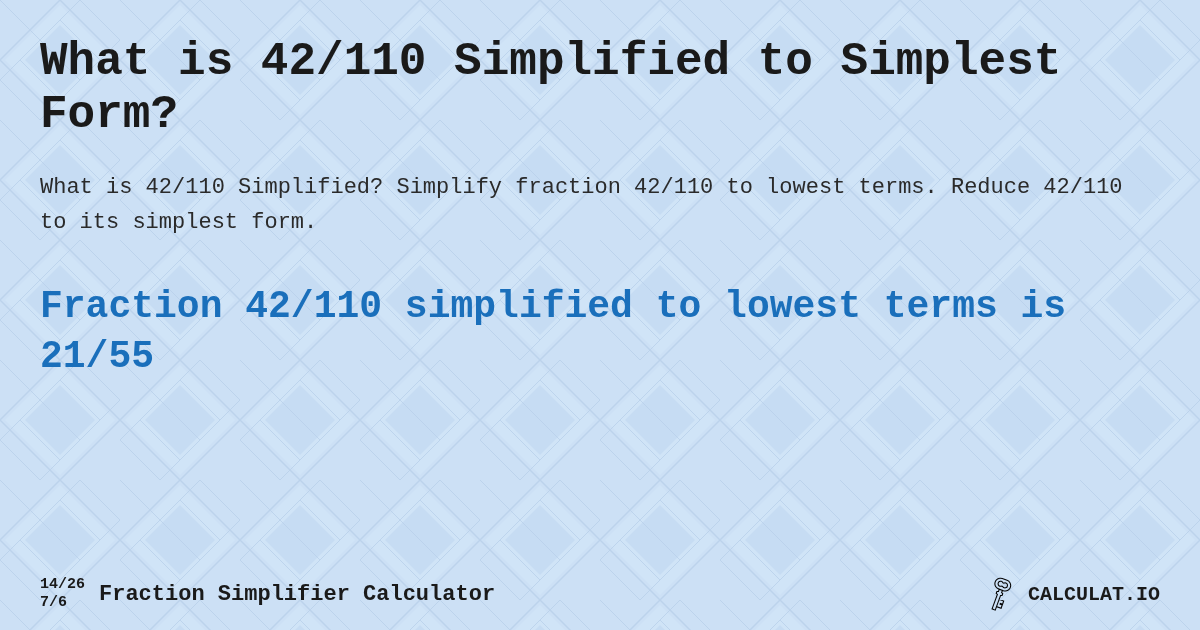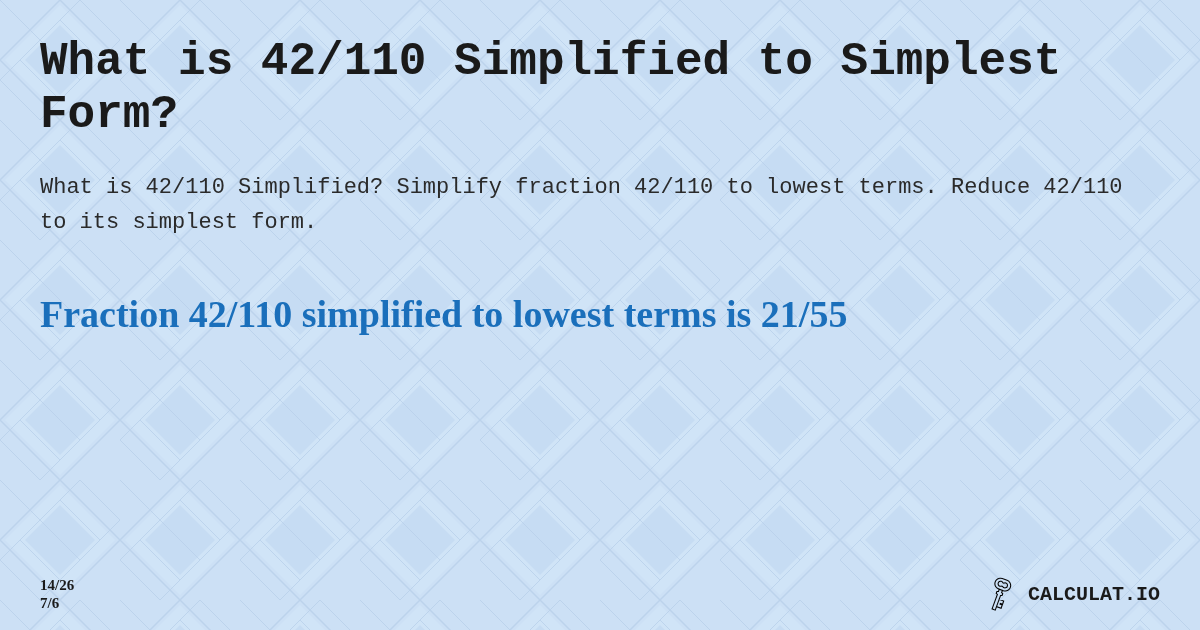--- a/index.html
+++ b/index.html
@@ -32,34 +32,34 @@
       color: #1a1a1a;
       line-height: 1.15;
       margin-bottom: 28px;
       font-family: 'Courier New', Courier, monospace;
     }
 
     .description {
       font-size: 22px;
       color: #2a2a2a;
       line-height: 1.6;
-      margin-bottom: 40px;
+      margin-bottom: 32px;
       font-family: 'Courier New', Courier, monospace;
     }
 
     .result-section {
       margin-top: 10px;
     }
 
     .result-title {
       font-size: 38px;
       font-weight: 900;
       color: #1a6fbb;
       line-height: 1.3;
-      font-family: Liberation Serif, serif;
+      font-family: Liberation Mono, monospace;
     }
 
     .footer {
       position: absolute;
       bottom: 18px;
       left: 40px;
       right: 40px;
       display: flex;
       align-items: center;
       justify-content: space-between;
@@ -70,21 +70,21 @@
       align-items: center;
       gap: 14px;
     }
 
     .fraction-stack {
       display: flex;
       flex-direction: column;
       font-size: 15px;
       font-weight: bold;
       color: #1a1a1a;
-      font-family: Liberation Serif, serif;
+      font-family: Liberation Mono, monospace;
       line-height: 1.2;
     }
 
     .footer-label {
       font-size: 22px;
       font-weight: 900;
       color: #1a1a1a;
       font-family: 'Courier New', Courier, monospace;
     }
 
@@ -155,19 +155,20 @@
   <div class="result-section">
     <h2 class="result-title">Fraction 42/110 simplified to lowest terms is 21/55</h2>
   </div>
 
   <div class="footer">
     <div class="footer-left">
       <div class="fraction-stack">
         <span>14/26</span>
         <span>7/6</span>
       </div>
+      <span class="footer-label">Fraction Simplifier Calculator</span>
     </div>
     <div class="footer-right">
       <span class="key-icon">🗝</span>
       <span class="calc-logo">CALCULAT.IO</span>
     </div>
   </div>
 </div>
 
 </body></html>

